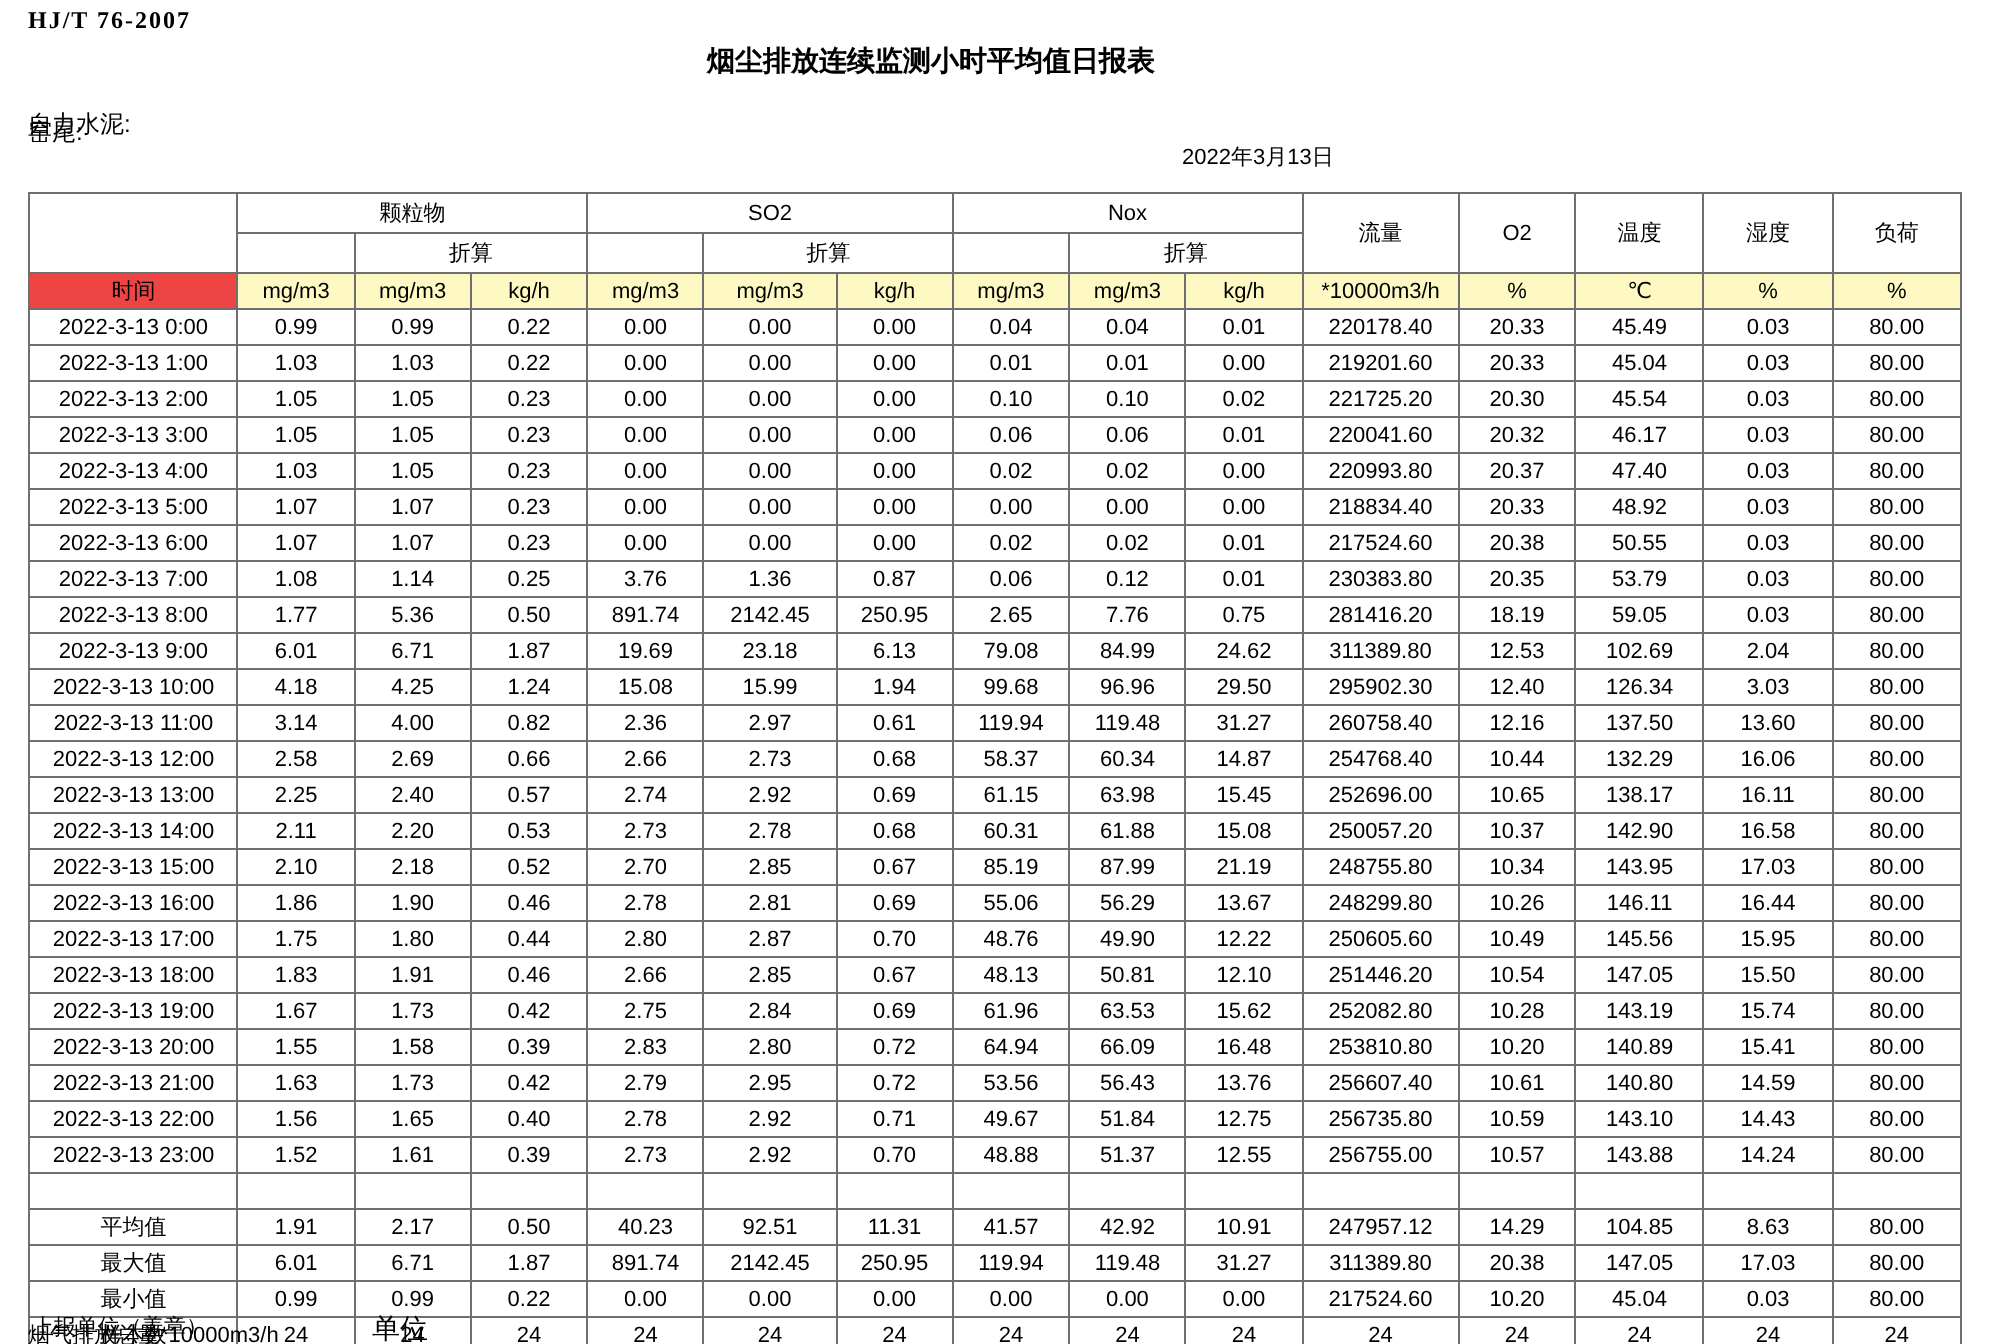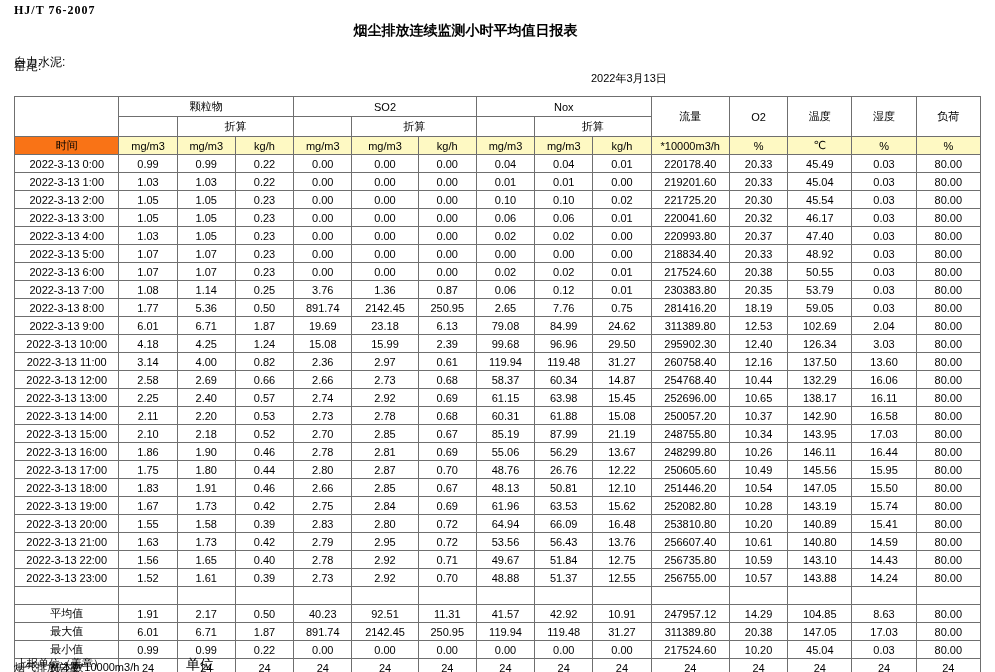--- a/index.html
+++ b/index.html
@@ -31,21 +31,21 @@
     padding:0;
     height:17px;
     text-align:center;
     vertical-align:middle;
     color:#000;
     overflow:hidden;
     white-space:nowrap;
   }
   .hdr-group{height:20px;}
   .unit-row td{background:#fef9c3;height:18px;}
-  .unit-row td.time-unit{background:#f97316;}
+  .unit-row td.time-unit{background:#ef4444;}
   td.timecell{text-align:center;padding-left:0;margin-left:32px;}
   td.val{text-align:left;padding-left:7px;}
   .spacer td{height:9px;border-top:1px solid #6f6f6f;border-bottom:1px solid #6f6f6f;}
   .foot-left{position:absolute;left:14px;top:660px;font-size:11px;}
   .foot-left2{position:absolute;left:16px;top:656px;font-size:11px;}
   .foot-unit{position:absolute;left:186px;top:656px;font-size:14px;}
 </style>
 </head>
 <body>
 
@@ -284,21 +284,21 @@
           <td class="val">2.04</td>
           <td class="val">80.00</td>
         </tr>
         <tr>
           <td class="timecell">2022-3-13 10:00</td>
           <td class="val">4.18</td>
           <td class="val">4.25</td>
           <td class="val">1.24</td>
           <td class="val">15.08</td>
           <td class="val">15.99</td>
-          <td class="val">2.39</td>
+          <td class="val">1.94</td>
           <td class="val">99.68</td>
           <td class="val">96.96</td>
           <td class="val">29.50</td>
           <td class="val">295902.30</td>
           <td class="val">12.40</td>
           <td class="val">126.34</td>
           <td class="val">3.03</td>
           <td class="val">80.00</td>
         </tr>
         <tr>
@@ -405,21 +405,21 @@
         </tr>
         <tr>
           <td class="timecell">2022-3-13 17:00</td>
           <td class="val">1.75</td>
           <td class="val">1.80</td>
           <td class="val">0.44</td>
           <td class="val">2.80</td>
           <td class="val">2.87</td>
           <td class="val">0.70</td>
           <td class="val">48.76</td>
-          <td class="val">26.76</td>
+          <td class="val">49.90</td>
           <td class="val">12.22</td>
           <td class="val">250605.60</td>
           <td class="val">10.49</td>
           <td class="val">145.56</td>
           <td class="val">15.95</td>
           <td class="val">80.00</td>
         </tr>
         <tr>
           <td class="timecell">2022-3-13 18:00</td>
           <td class="val">1.83</td>

